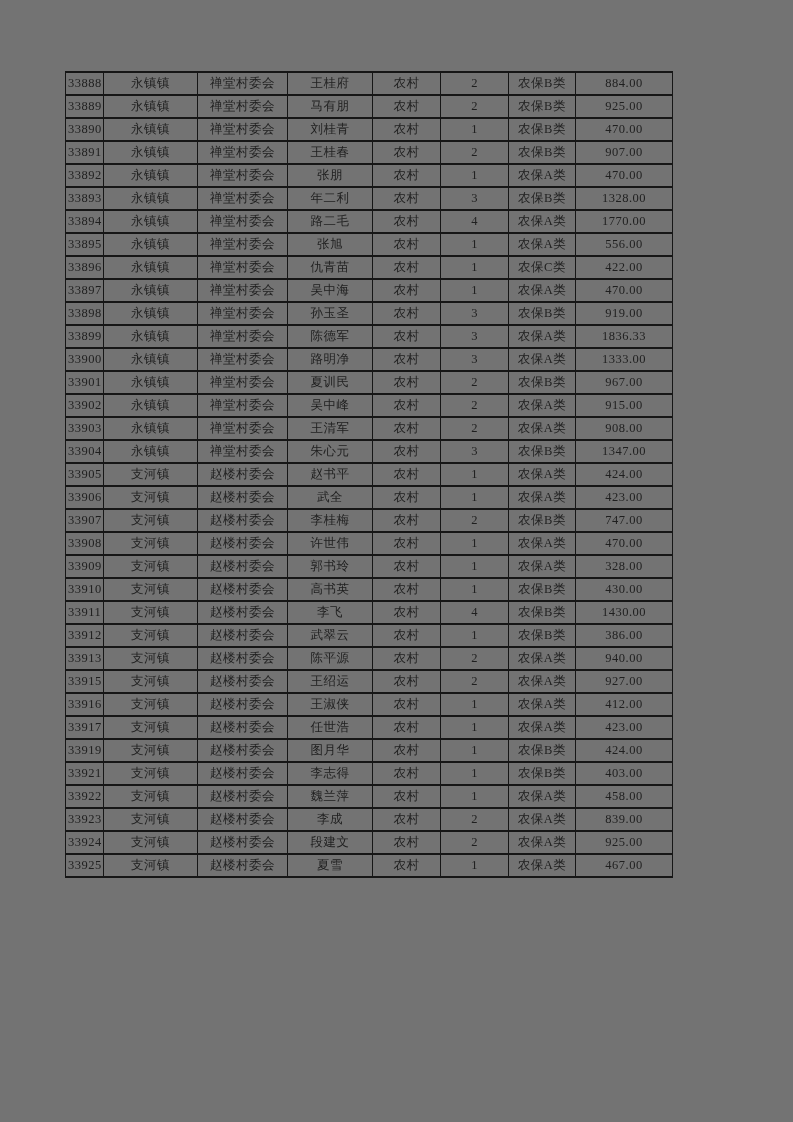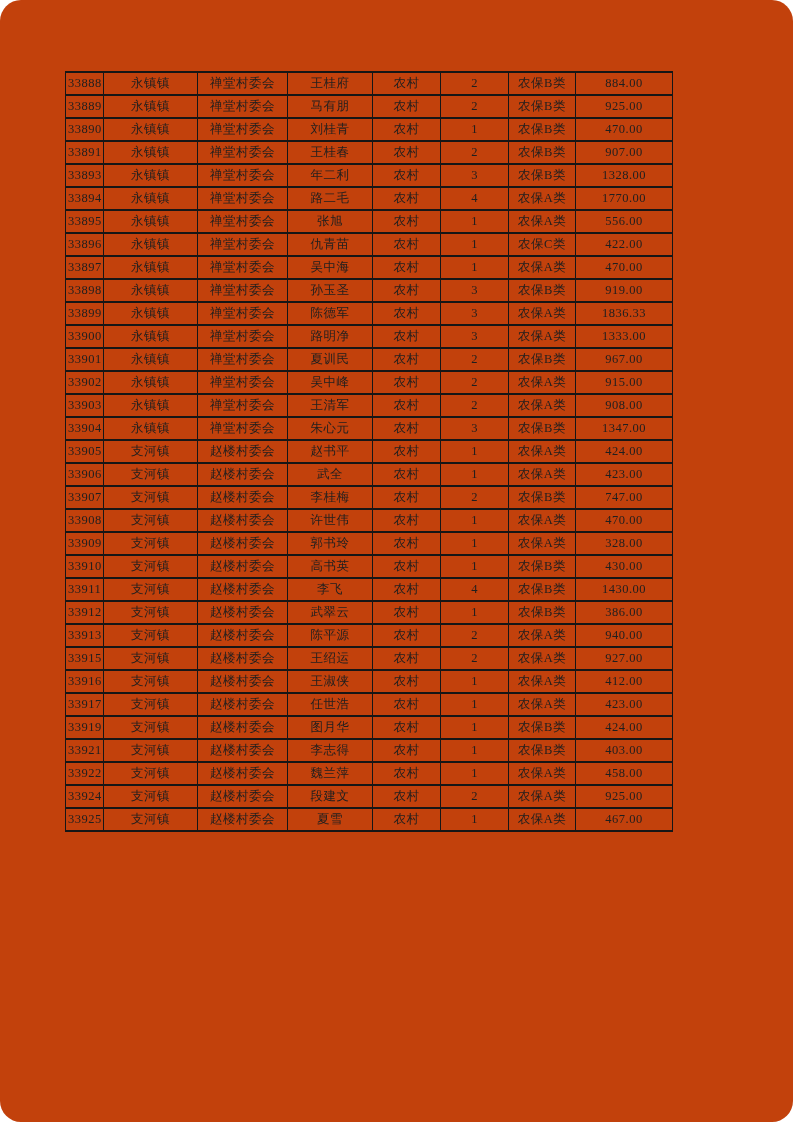--- a/index.html
+++ b/index.html
@@ -12,22 +12,21 @@
     height: 1122px;
     position: relative;
     overflow: hidden;
     font-family: "Liberation Serif", "DejaVu Serif", serif;
   }
   .page {
     position: absolute;
     left: 0; top: 0;
     width: 793px;
     height: 1122px;
-    background: #c2410c;
-    border-radius: 21px;
+    background: #737373;
   }
   table.data-table {
     position: absolute;
     left: 65px;
     top: 71px;
     border-collapse: collapse;
     table-layout: fixed;
     width: 607px;
   }
   table.data-table td {
@@ -104,20 +103,30 @@
           <td>33891</td>
           <td>永镇镇</td>
           <td>禅堂村委会</td>
           <td>王桂春</td>
           <td>农村</td>
           <td>2</td>
           <td>农保B类</td>
           <td>907.00</td>
         </tr>
         <tr>
+          <td>33892</td>
+          <td>永镇镇</td>
+          <td>禅堂村委会</td>
+          <td>张朋</td>
+          <td>农村</td>
+          <td>1</td>
+          <td>农保A类</td>
+          <td>470.00</td>
+        </tr>
+        <tr>
           <td>33893</td>
           <td>永镇镇</td>
           <td>禅堂村委会</td>
           <td>年二利</td>
           <td>农村</td>
           <td>3</td>
           <td>农保B类</td>
           <td>1328.00</td>
         </tr>
         <tr>
@@ -372,20 +381,30 @@
         </tr>
         <tr>
           <td>33922</td>
           <td>支河镇</td>
           <td>赵楼村委会</td>
           <td>魏兰萍</td>
           <td>农村</td>
           <td>1</td>
           <td>农保A类</td>
           <td>458.00</td>
+        </tr>
+        <tr>
+          <td>33923</td>
+          <td>支河镇</td>
+          <td>赵楼村委会</td>
+          <td>李成</td>
+          <td>农村</td>
+          <td>2</td>
+          <td>农保A类</td>
+          <td>839.00</td>
         </tr>
         <tr>
           <td>33924</td>
           <td>支河镇</td>
           <td>赵楼村委会</td>
           <td>段建文</td>
           <td>农村</td>
           <td>2</td>
           <td>农保A类</td>
           <td>925.00</td>

